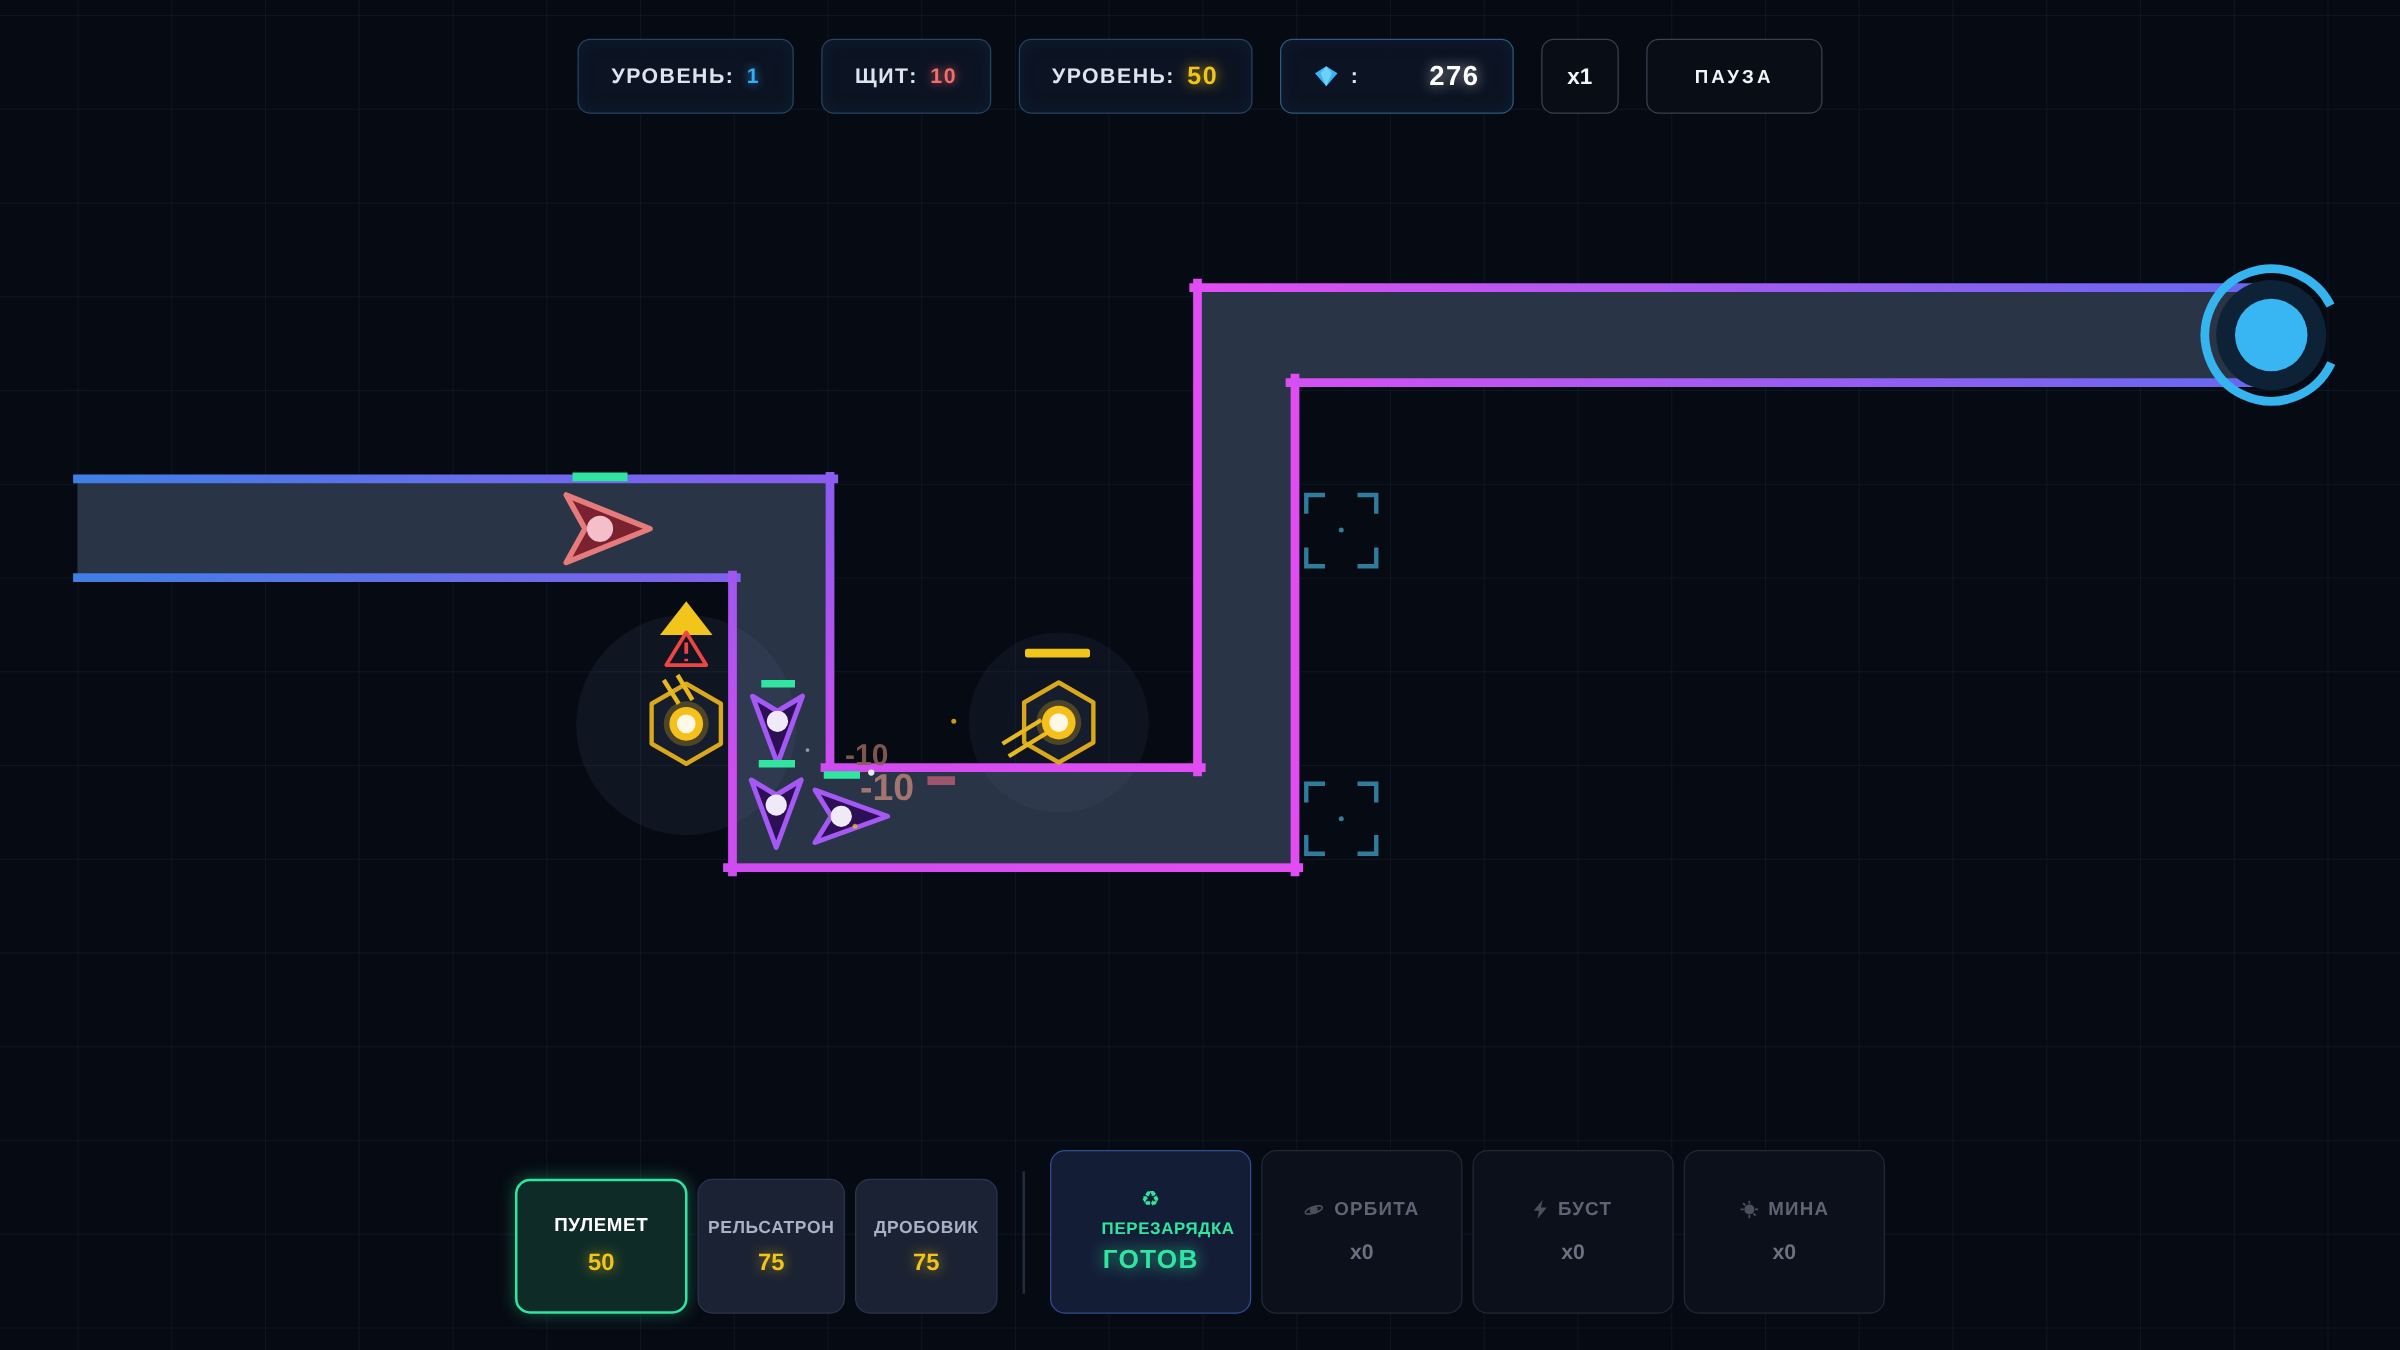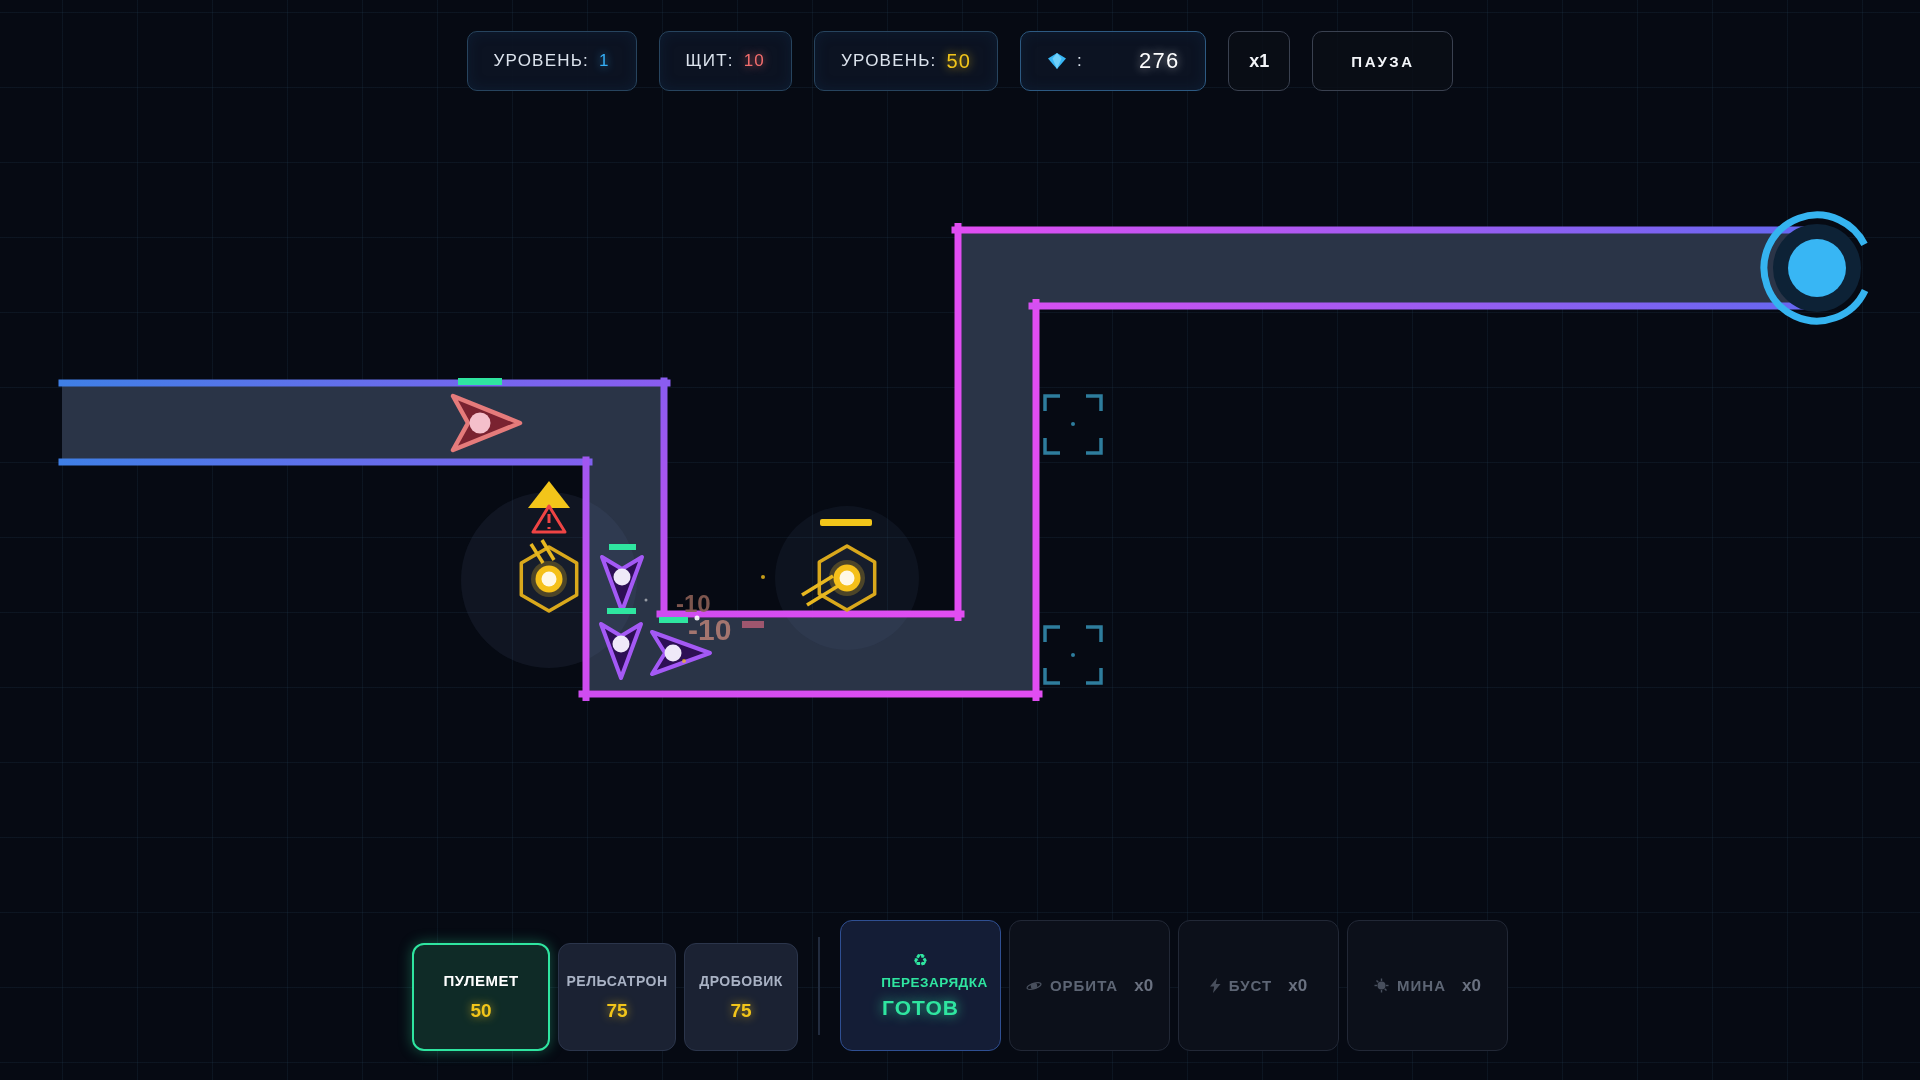--- a/index.html
+++ b/index.html
@@ -10,21 +10,21 @@
       linear-gradient(rgba(46,84,110,0.16) 1px, transparent 1px),
       linear-gradient(90deg, rgba(46,84,110,0.16) 1px, transparent 1px);
     background-size:75px 75px;
     background-position:62px 12px;}
   .game-layer{position:absolute;left:0;top:0;}
   
   .hud{position:absolute;top:31px;left:0;right:0;height:60px;
     display:flex;justify-content:center;align-items:stretch;gap:22px;}
   .badge{display:flex;align-items:center;gap:10px;padding:0 26px;
     background:rgba(13,21,36,0.92);border:1.5px solid #27445e;border-radius:10px;
-    color:#dde4ee;font-weight:normal;font-size:17px;letter-spacing:1.2px;
+    color:#dde4ee;font-weight:bold;font-size:17px;letter-spacing:1.2px;
     box-shadow:0 0 14px rgba(20,60,100,0.25) inset;}
   .badge .lbl{white-space:nowrap;}
   .v-blue{color:#35aef5;text-shadow:0 0 8px rgba(53,174,245,.8);}
   .v-purple{color:#a06bf8;text-shadow:0 0 8px rgba(160,107,248,.8);}
   .v-red{color:#f26d6d;text-shadow:0 0 8px rgba(242,109,109,.8);}
   .v-yellow{color:#f2c51a;text-shadow:0 0 10px rgba(242,197,26,.8);font-size:20px;}
   .v-white{color:#ffffff;font-size:22px;text-shadow:0 0 10px rgba(255,255,255,.6);margin-left:46px;}
   .btn{display:flex;align-items:center;justify-content:center;
     background:rgba(10,14,22,0.85);border:1.5px solid #3a4150;border-radius:10px;
     color:#f2f4f8;font-weight:bold;cursor:pointer;}
@@ -39,21 +39,21 @@
   .tbtn .tlabel{font-weight:bold;font-size:15px;letter-spacing:.5px;color:#a9b2c4;}
   .tbtn .tprice{font-weight:bold;font-size:19px;color:#f2c51a;text-shadow:0 0 10px rgba(242,197,26,.7);}
   .tbtn.selected{background:#0f2b27;border:2px solid #2fe5a0;box-shadow:0 0 14px rgba(47,229,160,.35);}
   .tbtn.selected .tlabel{color:#ffffff;}
   .divider{width:2px;background:#222c3f;align-self:center;height:98px;margin:0 12px;}
   .rbtn{display:flex;flex-direction:column;align-items:center;justify-content:center;gap:6px;
     width:159px;background:#141d36;border:1.5px solid #2f4f92;border-radius:12px;cursor:pointer;}
   .rbtn .ricon{font-family:"DejaVu Sans",sans-serif;color:#2fe5a0;font-size:17px;line-height:1;}
   .rbtn .rlabel{font-weight:bold;font-size:13.5px;letter-spacing:.5px;color:#2fe5a0;margin-left:28px;}
   .rbtn .rstatus{font-weight:bold;font-size:21px;letter-spacing:1px;color:#2fe5a0;text-shadow:0 0 12px rgba(47,229,160,.8);}
-  .abtn{display:flex;flex-direction:row;align-items:center;justify-content:center;gap:16px;
+  .abtn{display:flex;flex-direction:column;align-items:center;justify-content:center;gap:16px;
     width:159px;background:#0c101a;border:1.5px solid #222836;border-radius:12px;cursor:pointer;}
   .abtn .arow{display:flex;align-items:center;gap:8px;}
   .abtn .alabel{font-weight:bold;font-size:15px;letter-spacing:1px;color:#5d6574;}
   .abtn .acount{font-weight:bold;font-size:17px;color:#6a7180;}
   .aicon{opacity:.75;}
 </style>
 </head>
 <body>
 
 <div class="stage">

